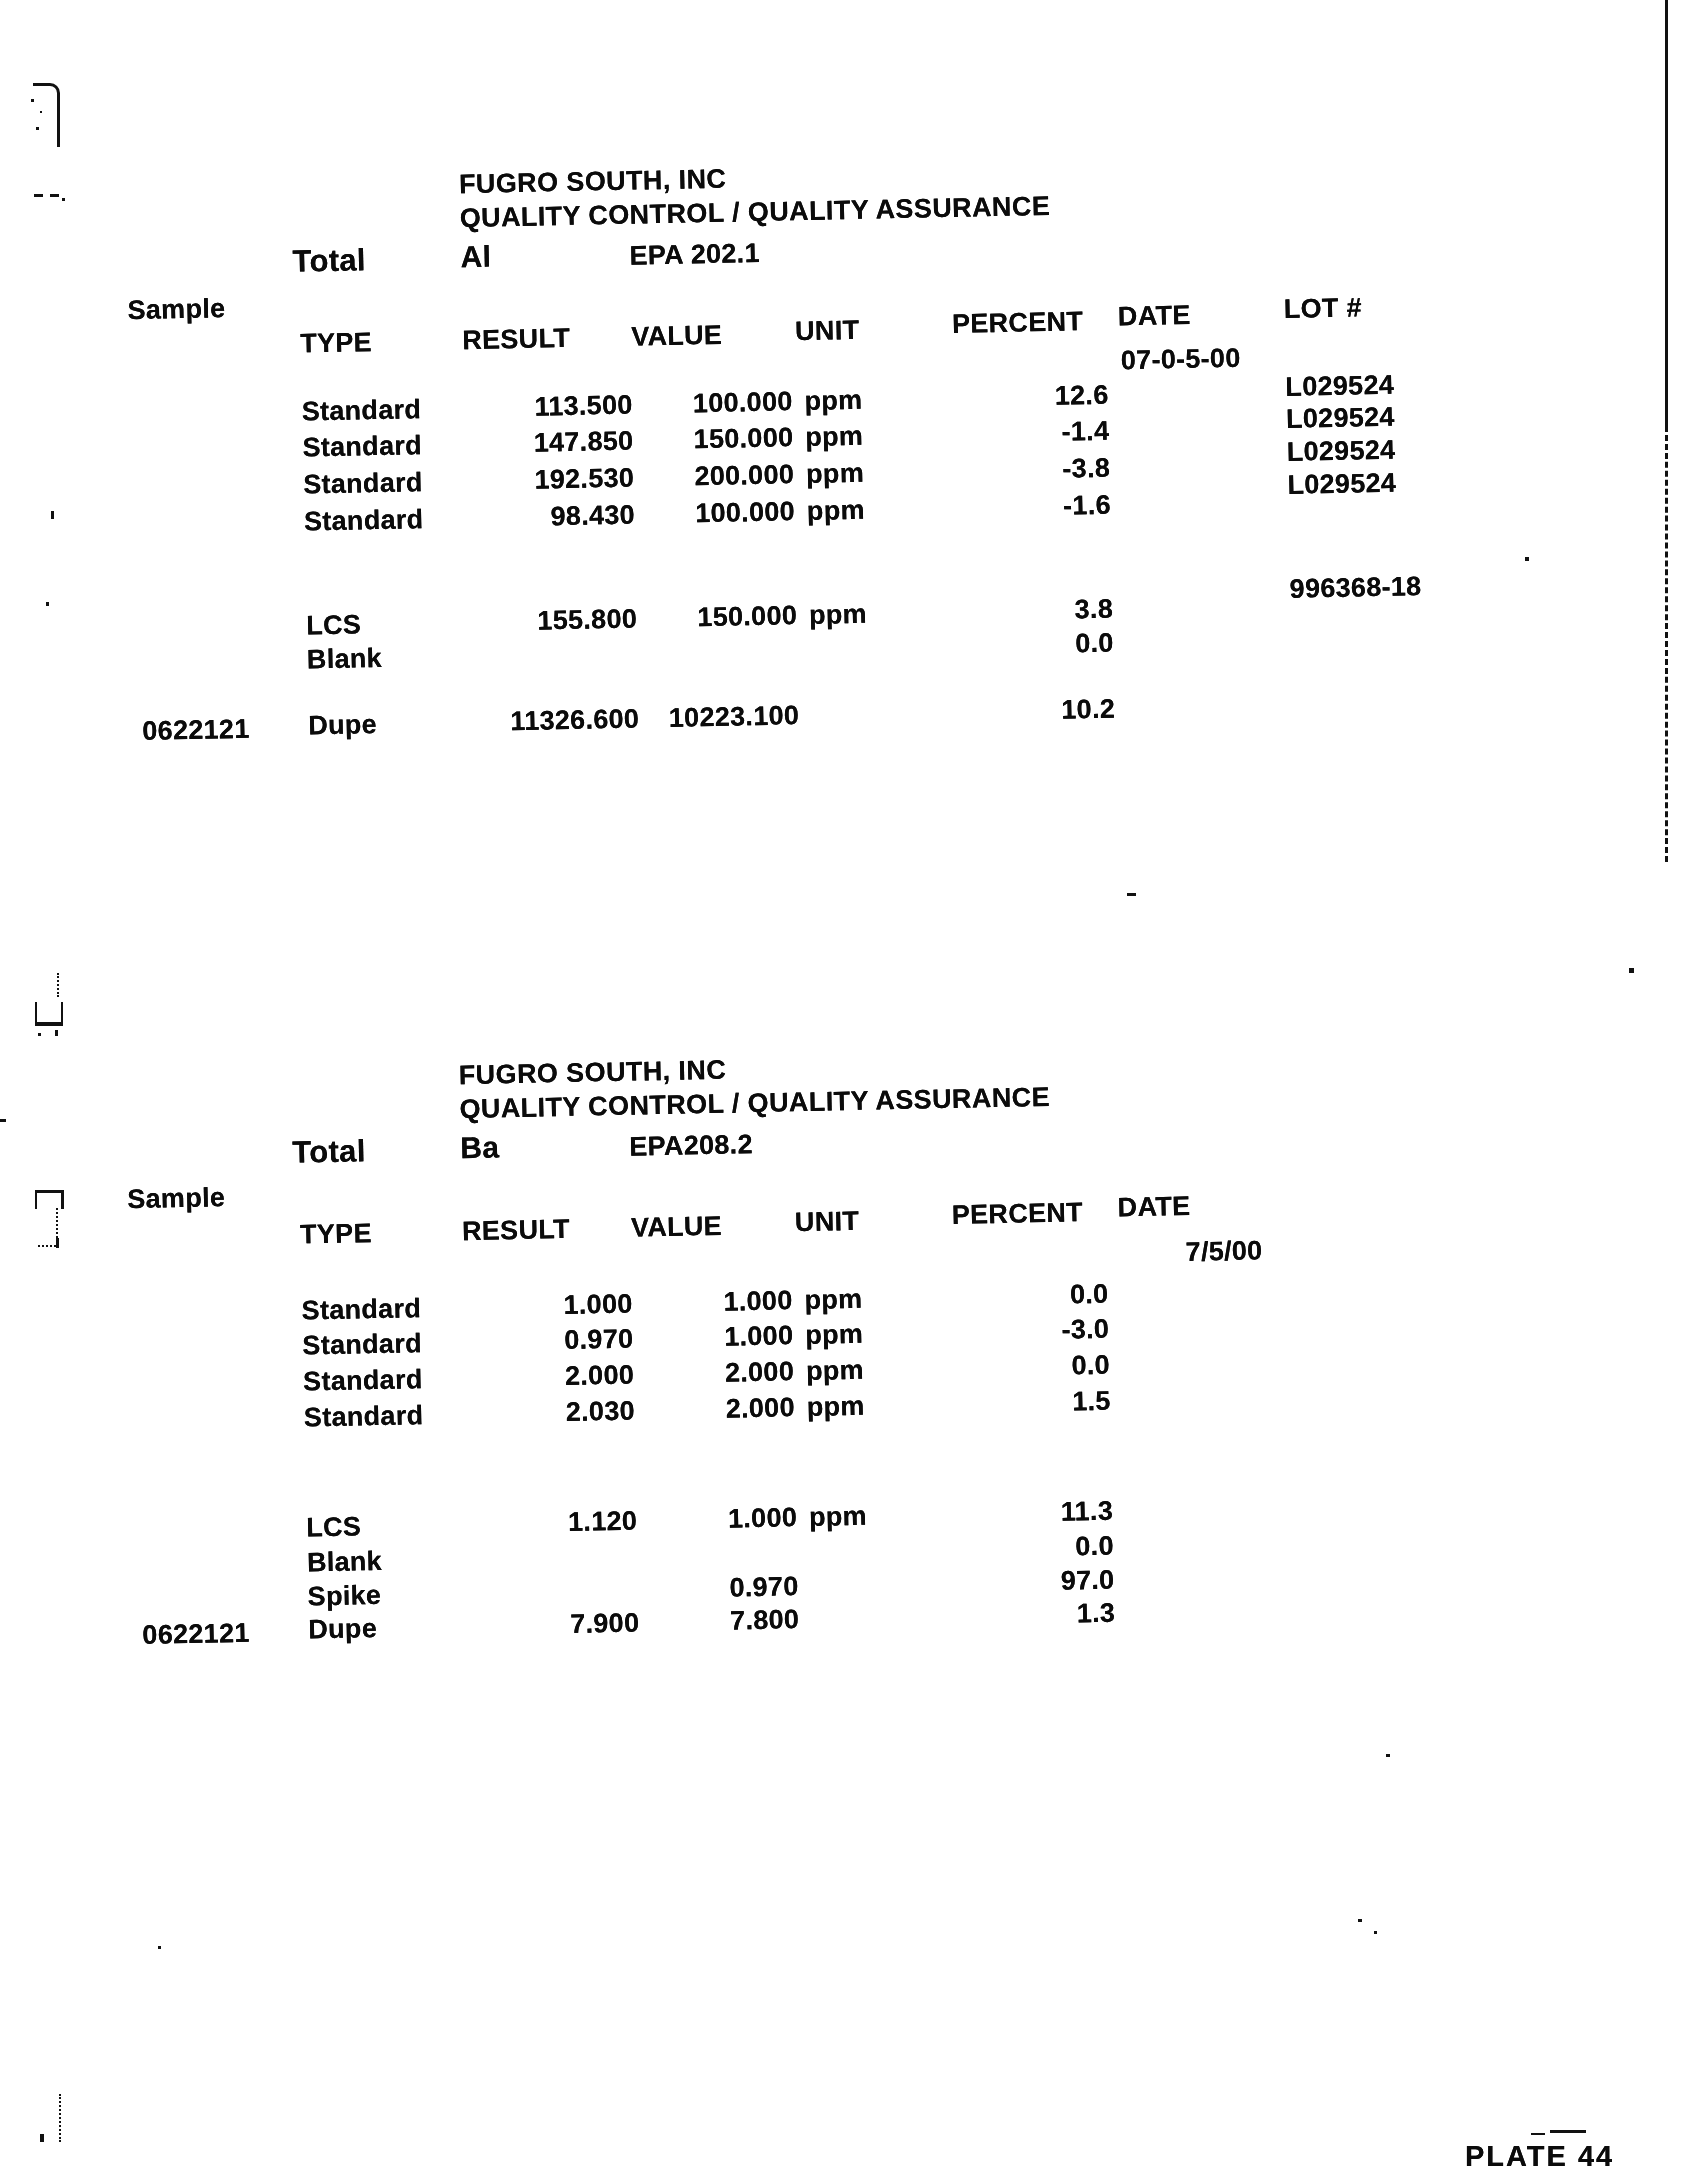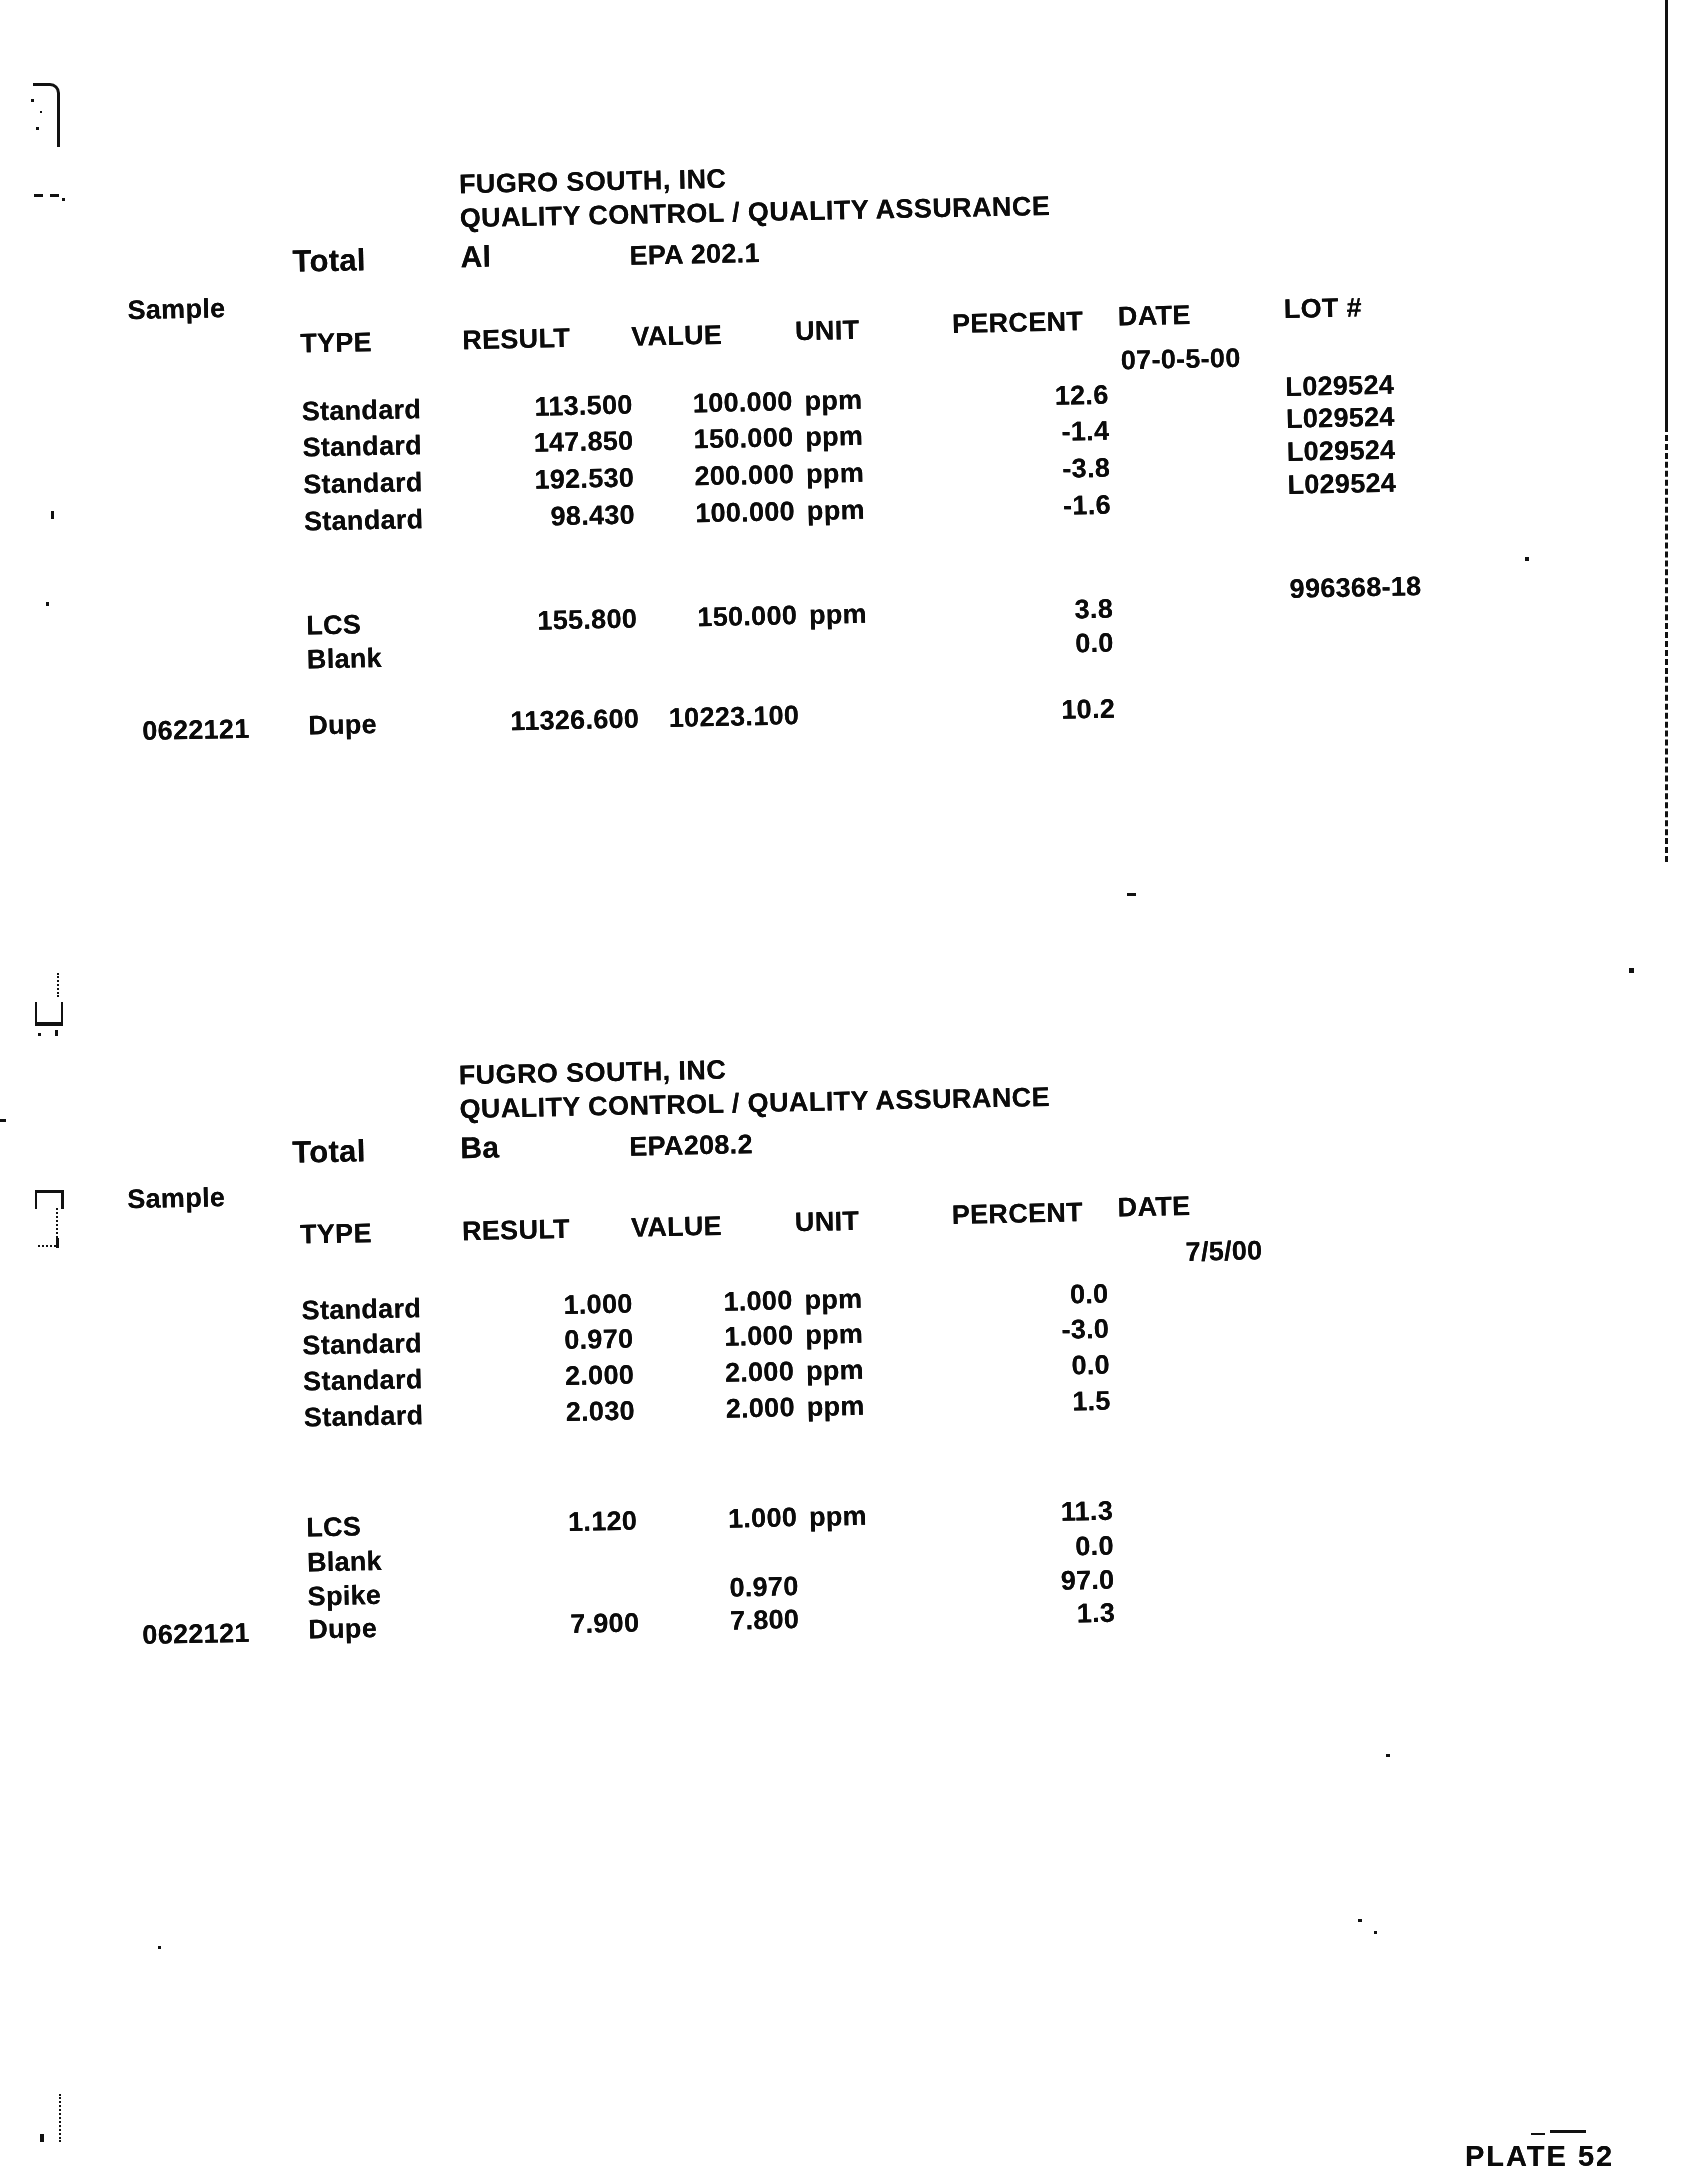--- a/index.html
+++ b/index.html
@@ -152,21 +152,21 @@
       <span class="t c-value ra" style="top: 526px;">0.970</span>
       <span class="t c-percent ra" style="top: 526px;">97.0</span>
       <span class="t c-id" style="top: 561px;">0622121</span>
       <span class="t c-type" style="top: 559px;">Dupe</span>
       <span class="t c-result ra" style="top: 559px;">7.900</span>
       <span class="t c-value ra" style="top: 559px;">7.800</span>
       <span class="t c-percent ra" style="top: 559px;">1.3</span>
     </div>
 </div>
 
-<div class="plate">PLATE 52</div>
+<div class="plate">PLATE 44</div>
 <div class="spk" style="left:1550px;top:2130px;width:36px;height:3px;"></div>
 <div class="spk" style="left:1531px;top:2133px;width:14px;height:2px;"></div>
 
 <div class="art" style="left:33px;top:83px;width:24px;height:61px;border-top:3px solid #111;border-right:3px solid #111;border-top-right-radius:10px;"></div>
 <div class="spk" style="left:31px;top:99px;width:3px;height:3px;"></div>
 <div class="spk" style="left:40px;top:111px;width:2px;height:2px;"></div>
 <div class="spk" style="left:36px;top:127px;width:3px;height:3px;"></div>
 <div class="spk" style="left:34px;top:194px;width:9px;height:3px;"></div>
 <div class="spk" style="left:50px;top:194px;width:9px;height:3px;"></div>
 <div class="spk" style="left:62px;top:198px;width:3px;height:3px;"></div>

